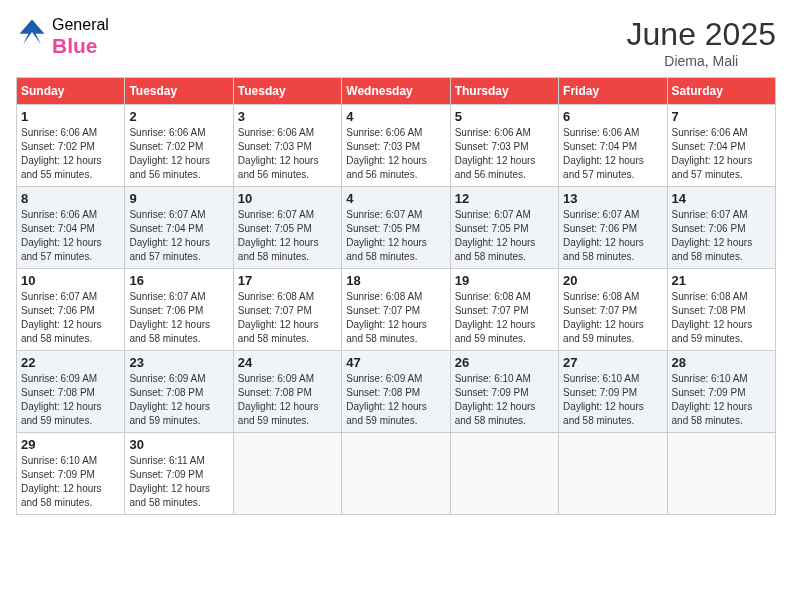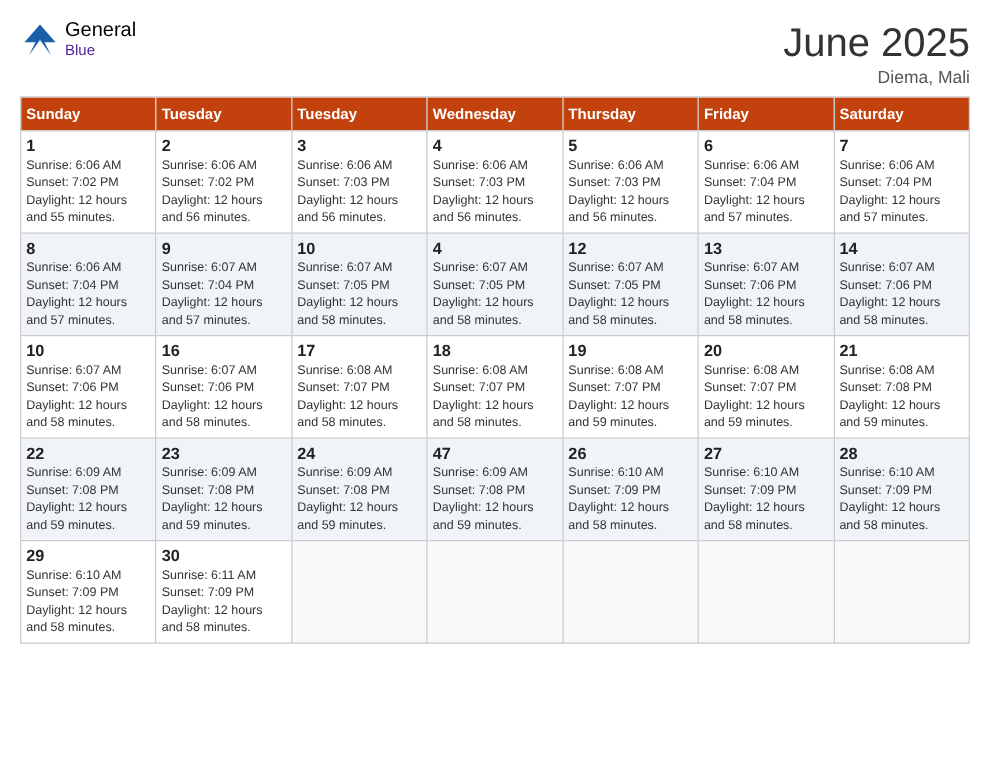--- a/index.html
+++ b/index.html
@@ -19,49 +19,49 @@
     .logo {
       display: flex;
       align-items: flex-start;
     }
     .logo-text {
       display: flex;
       flex-direction: column;
       line-height: 1.1;
     }
     .logo-blue {
-      font-size: 12px;
-      font-weight: normal;
-      color: #4c1d95;
+      font-size: 21px;
+      font-weight: bold;
+      color: #ec4899;
     }
     .logo-icon {
       width: 32px;
       height: 32px;
       margin-right: 4px;
     }
     .title-block {
-      text-align: right;
+      text-align: center;
       margin-left: 34px;
     }
     .month-title {
       font-size: 32px;
       font-weight: normal;
       color: #333;
     }
     .location {
       font-size: 14px;
       color: #555;
     }
     .calendar {
       width: 100%;
       border-collapse: collapse;
       font-size: 10px;
     }
     .calendar th {
-      background: #c2410c;
+      background: #ef4444;
       color: #fff;
       padding: 6px 4px;
       text-align: left;
       font-size: 12px;
       font-weight: bold;
       border: 1px solid #ccc;
     }
     .calendar td {
       border: 1px solid #ccc;
       vertical-align: top;

